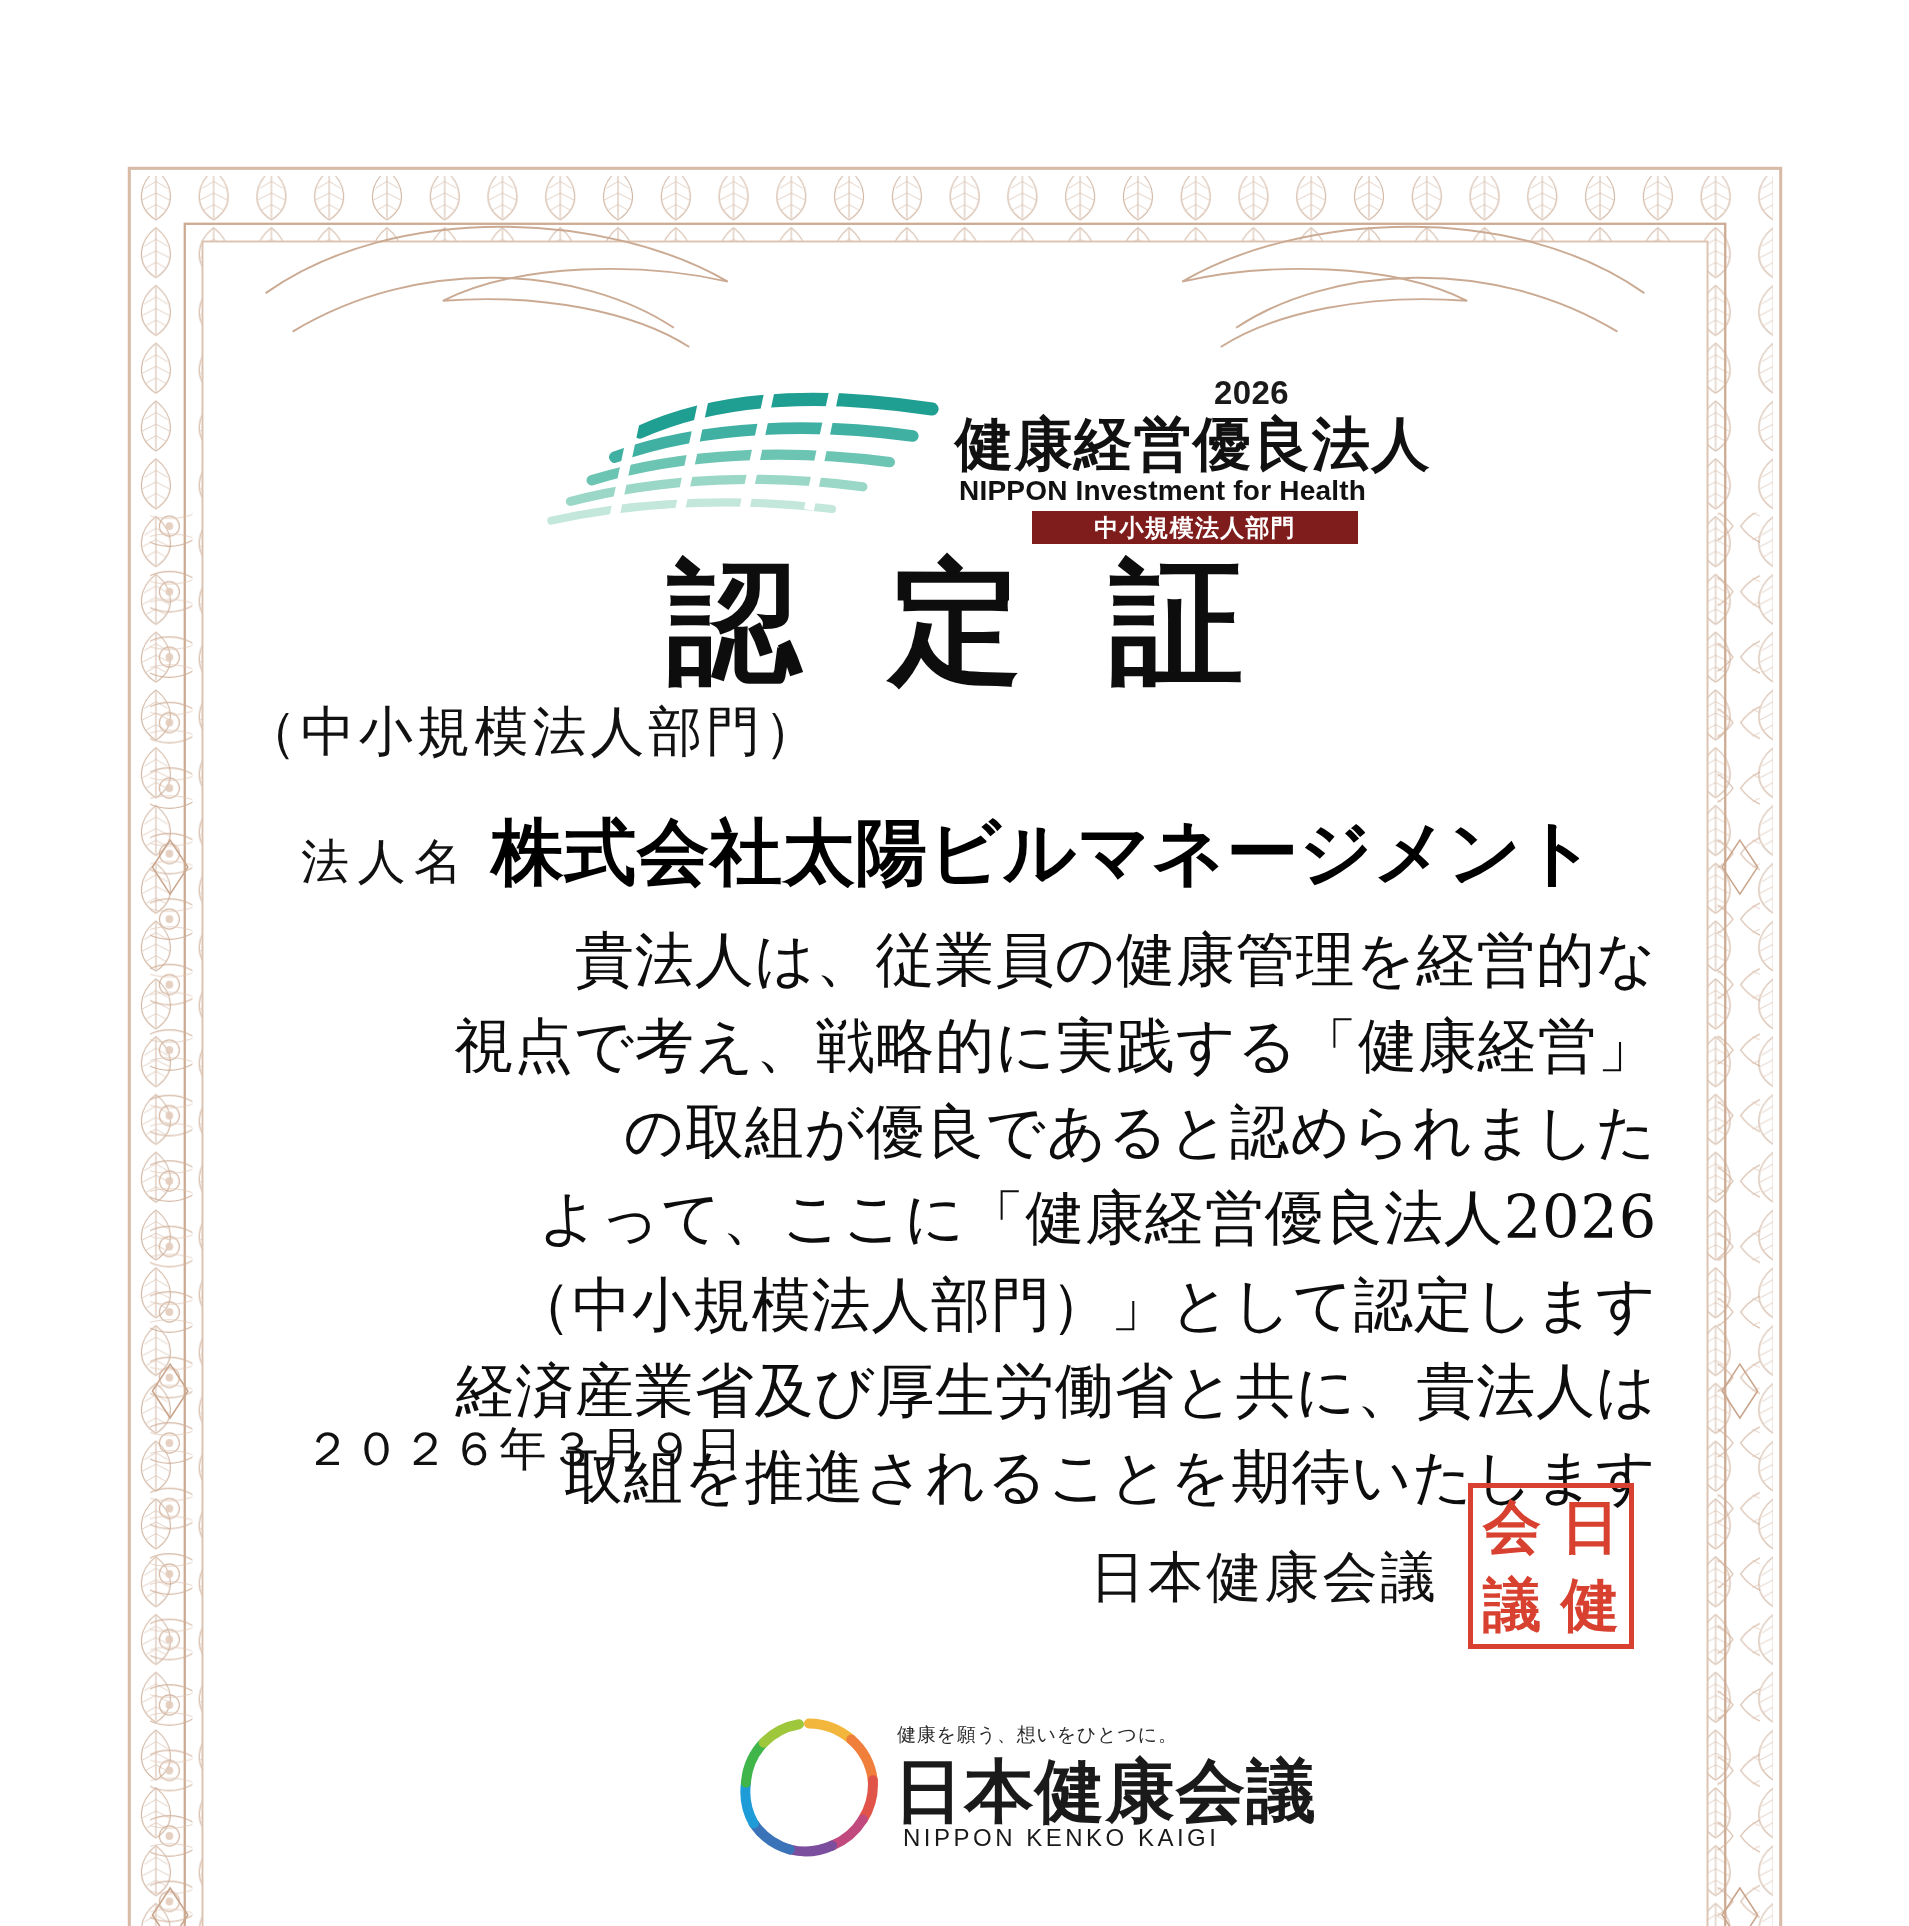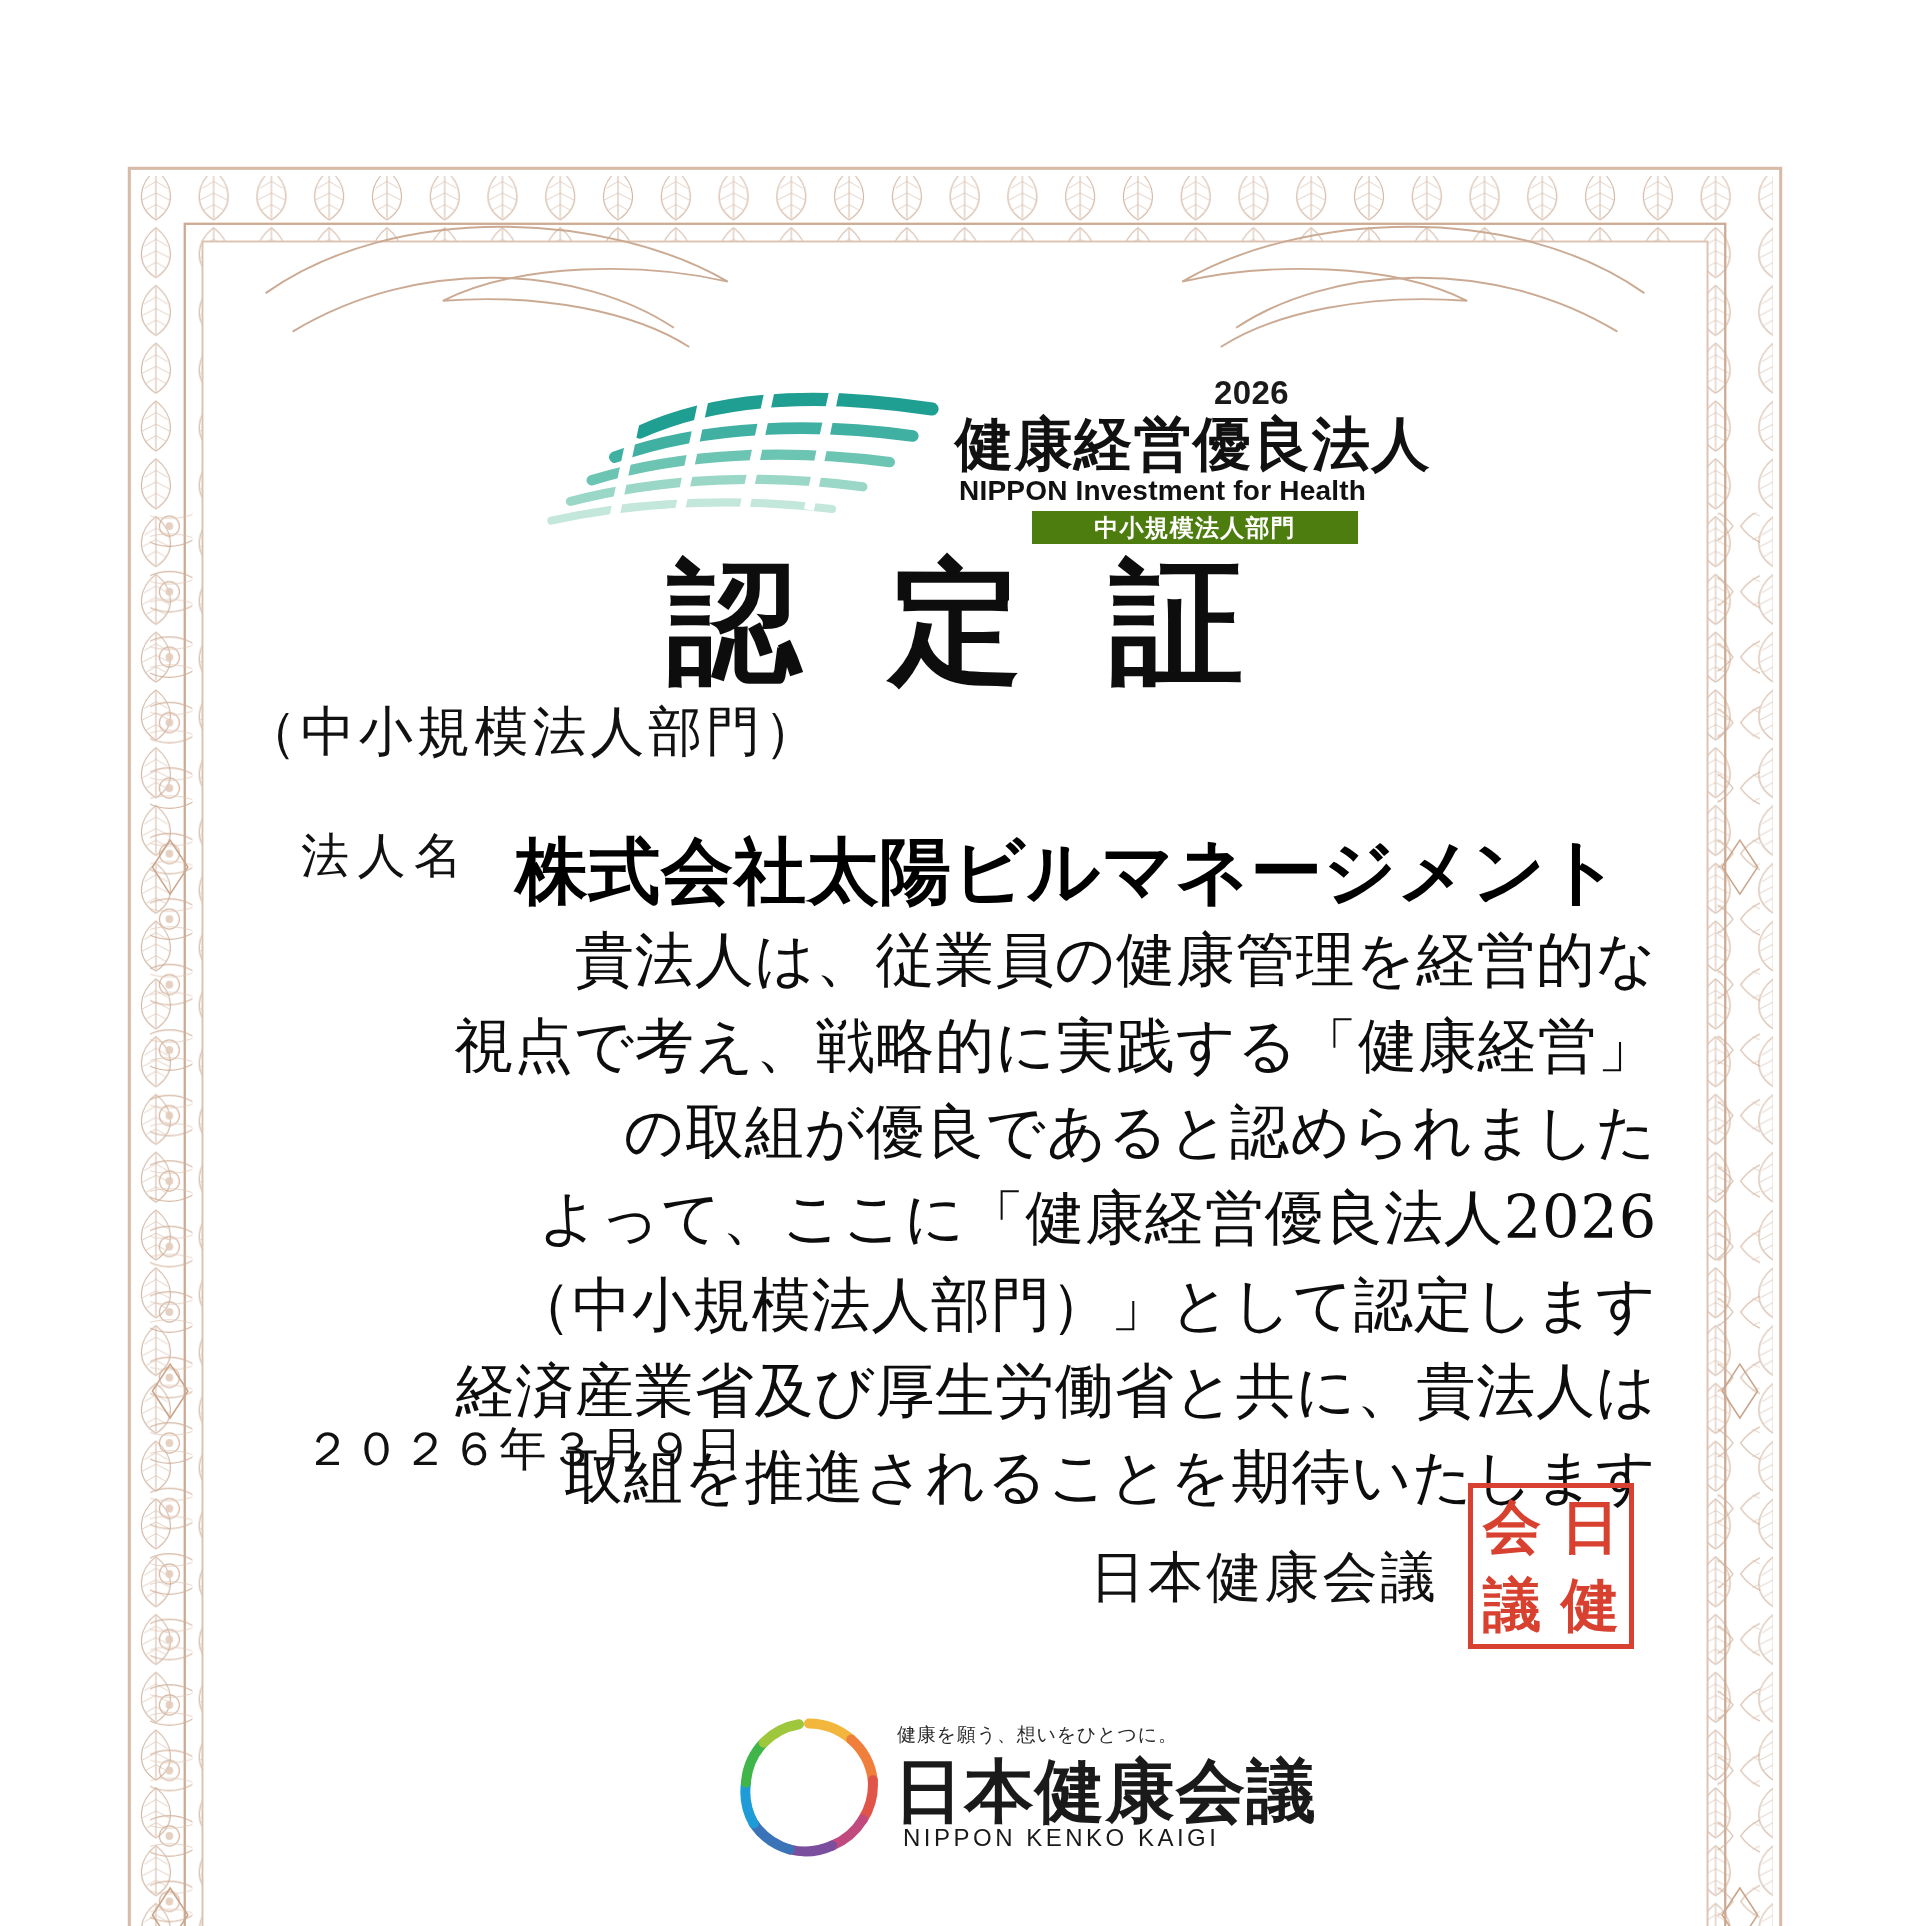--- a/index.html
+++ b/index.html
@@ -83,21 +83,21 @@
     color: #111111;
     letter-spacing: 0.2px;
     white-space: nowrap;
   }
   .logo-badge {
     position: absolute;
     left: 508px;
     top: 137px;
     width: 326px;
     height: 33px;
-    background: #4d7c0f;
+    background: #7f1d1d;
     display: flex;
     align-items: center;
     justify-content: center;
   }
   .logo-badge span {
     font-family: "DejaVu Sans", sans-serif;
     font-size: 24px;
     font-weight: 700;
     color: #ffffff;
     letter-spacing: 1.2px;
@@ -130,25 +130,24 @@
     color: #111111;
     letter-spacing: 3.9px;
     text-indent: 3.9px;
     line-height: 1;
   }
 
   
   .corp-row {
     position: absolute;
     left: 62px;
-    top: 508px;
+    top: 489px;
     width: 1371px;
     display: flex;
-    align-items: flex-start;
-    gap: 24px;
+    align-items: flex-end;
   }
   .corp-label {
     font-family: "DejaVu Serif", serif;
     font-size: 48px;
     font-weight: 500;
     color: #111111;
     letter-spacing: 8.5px;
     padding-bottom: 7px;
     white-space: nowrap;
   }

